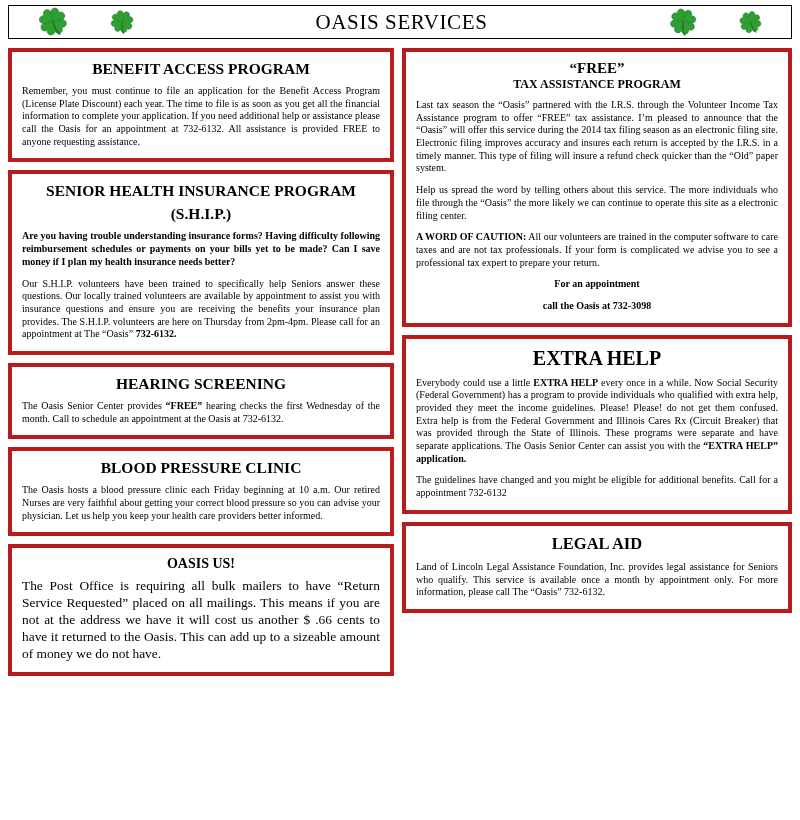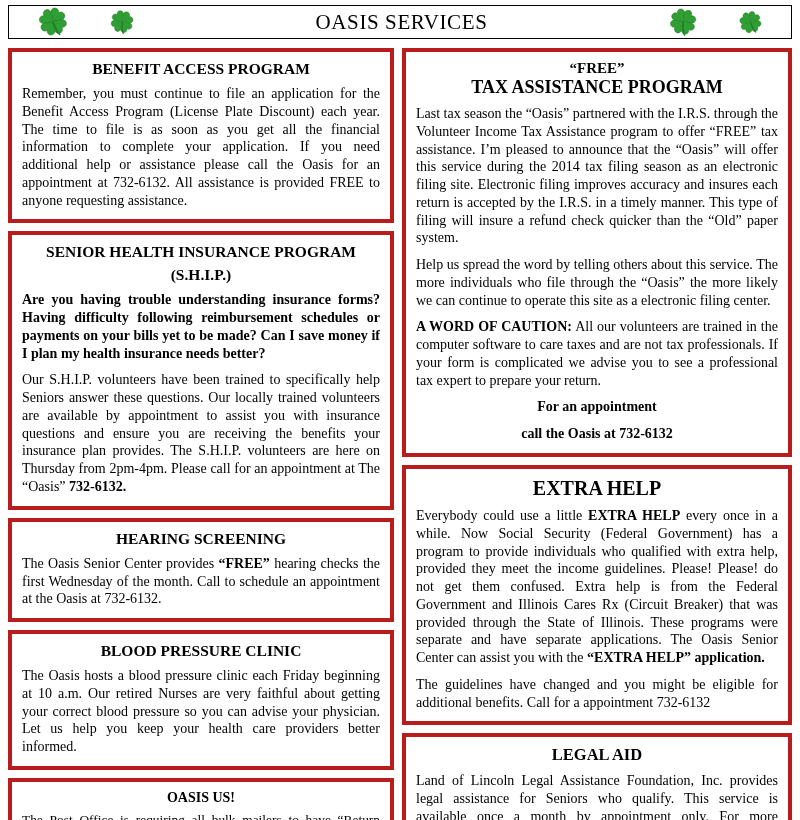--- a/index.html
+++ b/index.html
@@ -39,27 +39,27 @@
     padding: 6px 10px 9px 10px;
   }
   .sec-title {
     text-align: center;
     font-weight: bold;
     font-size: 15.5px;
     margin: 2px 0 7px 0;
   }
   .sec-title.sub { margin-top: -2px; }
   .box-tax .sec-title.main { font-size: 15px; margin-bottom: 2px; }
-  .box-tax .sec-title.sub  { font-size: 18px; }
+  .box-tax .sec-title.sub  { font-size: 12px; }
   .box-extra .sec-title    { font-size: 20px; }
   .box-legal .sec-title    { font-size: 16.5px; }
   .box-helpus .sec-title   { font-size: 14px; margin-bottom: 5px; }
 
   .body p {
-    font-size: 14px;
+    font-size: 10px;
     line-height: 1.27;
     text-align: justify;
     margin: 0 0 9px 0;
   }
   .body p:last-child { margin-bottom: 1px; }
   .box-helpus .body p { font-size: 13.4px; }
   .body .b { font-weight: bold; }
   .box-ship .body p:first-child { font-weight: bold; }
   .clover { display: inline-block; }
   .tilt-l { transform: rotate(-12deg); }
@@ -150,21 +150,21 @@
     <div class="col col-right">
 
       <section class="box box-tax">
         <h2 class="sec-title main">“FREE”</h2>
         <h2 class="sec-title sub">TAX ASSISTANCE PROGRAM</h2>
         <div class="body">
             <p><span>Last tax season the “Oasis” partnered with the I.R.S. through the Volunteer Income Tax Assistance program to offer “FREE” tax assistance.  I’m pleased to announce that the “Oasis” will offer this service during the 2014 tax filing season as an electronic filing site. Electronic filing improves accuracy and insures each return is accepted by the I.R.S. in a timely manner.  This type of filing will insure a refund check quicker than the “Old” paper system.</span></p>
             <p><span>Help us spread the word by telling others about this service.  The more individuals who file through the “Oasis” the more likely we can continue to operate this site as a electronic  filing center.</span></p>
             <p><span class="b">A WORD OF CAUTION:</span><span>   All our volunteers are trained in the computer software to care taxes and are not tax professionals.  If your form is complicated we advise you to see a professional tax expert to prepare your return.</span></p>
             <p style="text-align: center;"><span class="b">For an appointment</span></p>
-            <p style="text-align: center;"><span class="b">call the Oasis at 732-6132</span></p>
+            <p style="text-align: center;"><span class="b">call the Oasis at 732-3098</span></p>
           </div>
       </section>
 
       <section class="box box-extra">
         <h2 class="sec-title">EXTRA HELP</h2>
         <div class="body">
             <p><span>Everybody could use a little </span><span class="b">EXTRA HELP</span><span> every once in a while. Now Social Security (Federal Government) has a  program to provide individuals who qualified with extra help, provided they meet the income guidelines. Please! Please! do not get them confused. Extra help is from the Federal Government and Illinois Cares Rx (Circuit Breaker) that was provided through the State of Illinois.  These  programs  were  separate  and  have  separate applications. The Oasis Senior Center can assist you with the </span><span class="b">“EXTRA HELP” application.</span></p>
             <p><span>The guidelines have changed and you might be eligible for additional benefits. Call for a appointment 732-6132</span></p>
           </div>
       </section>

